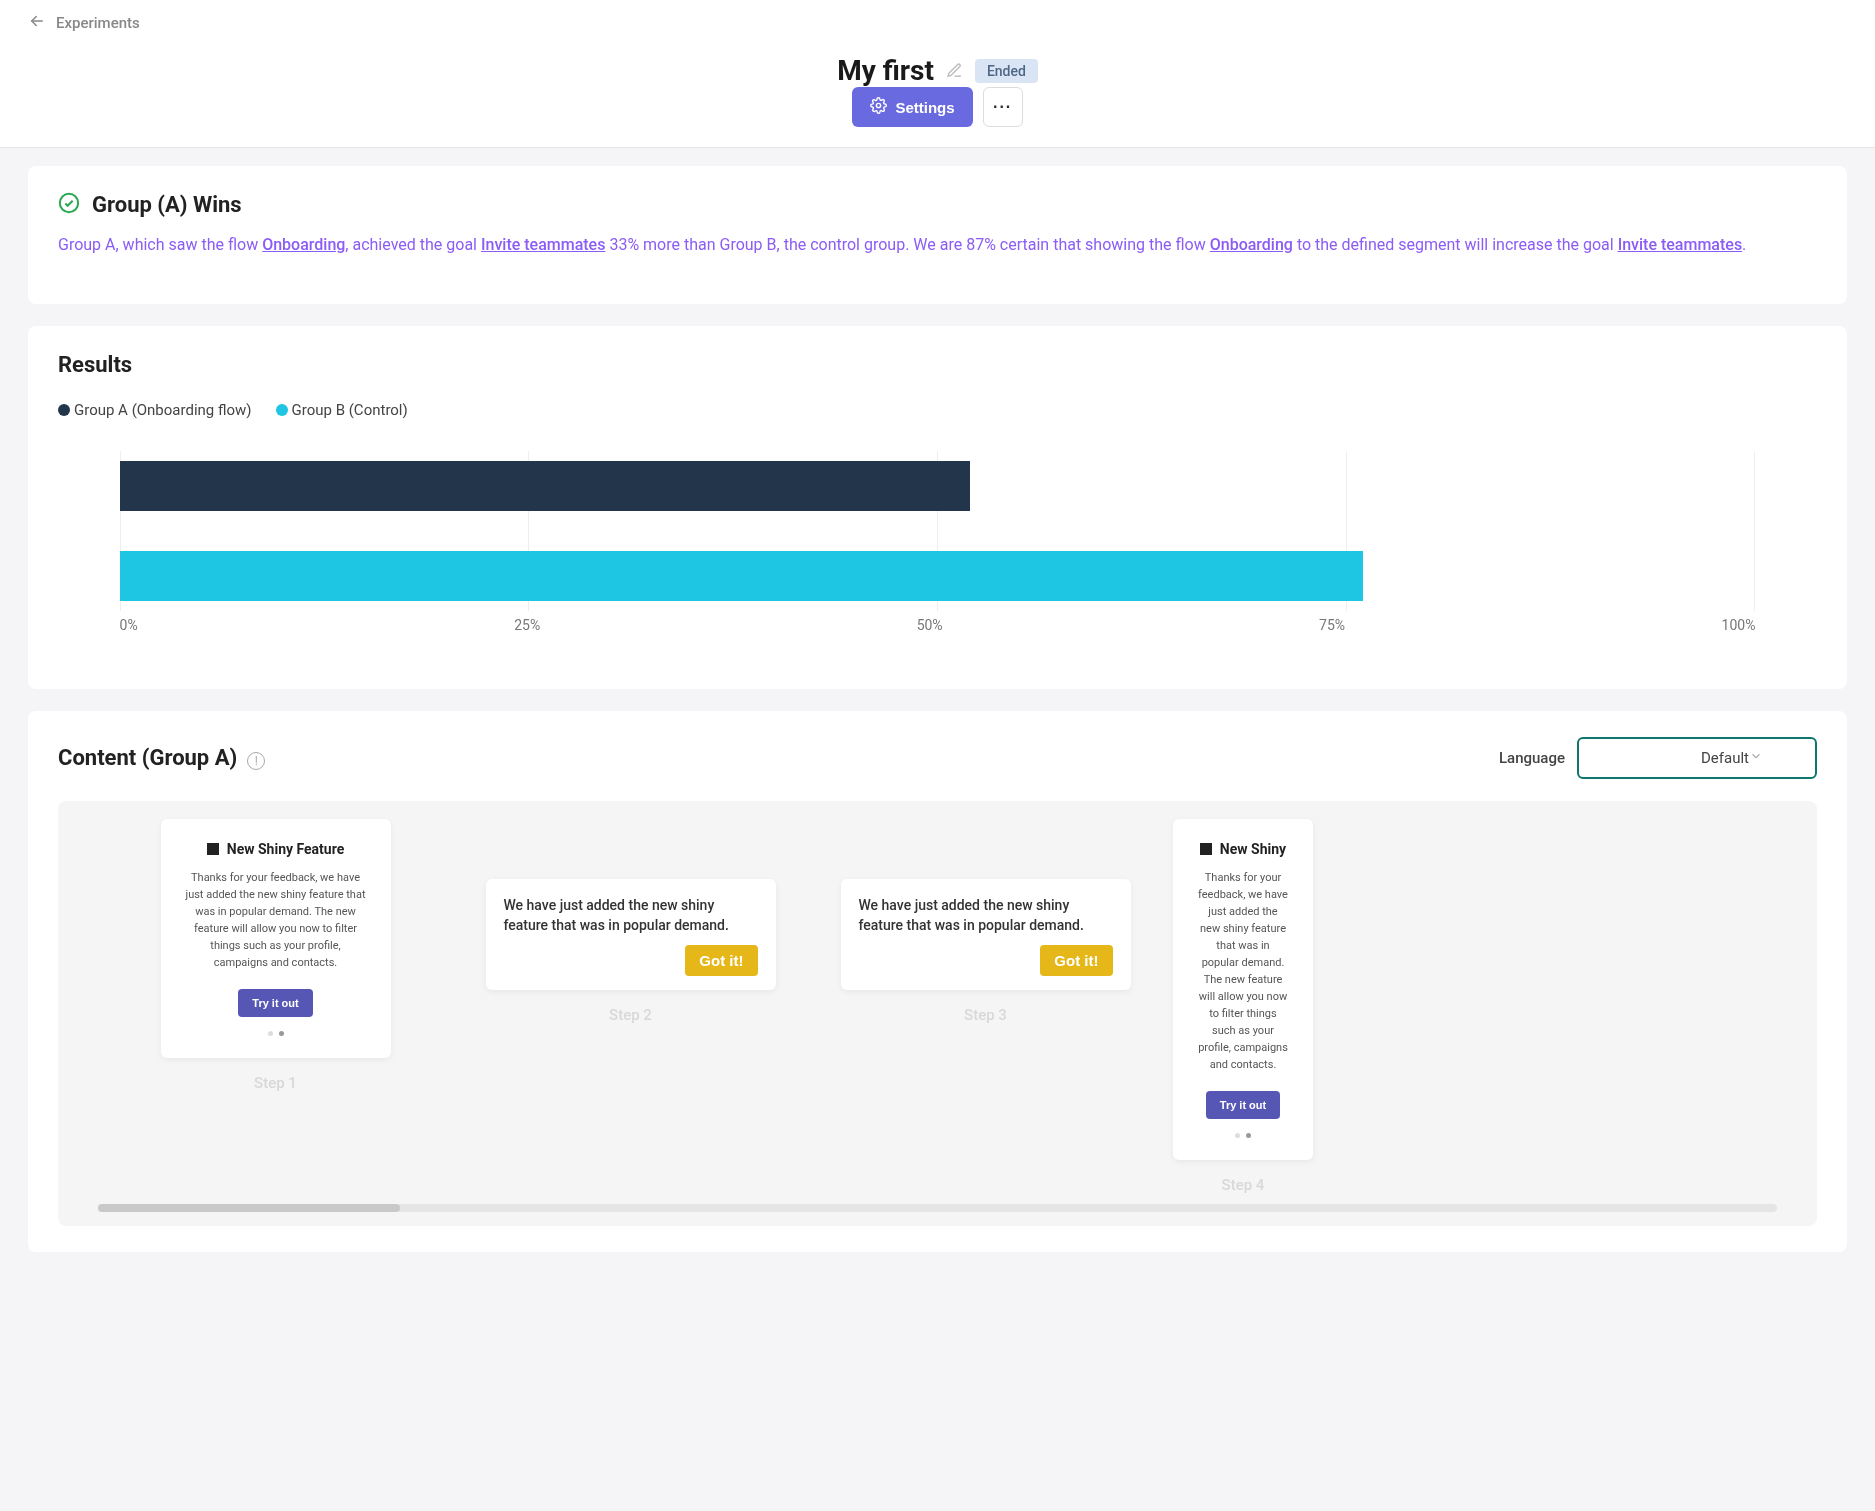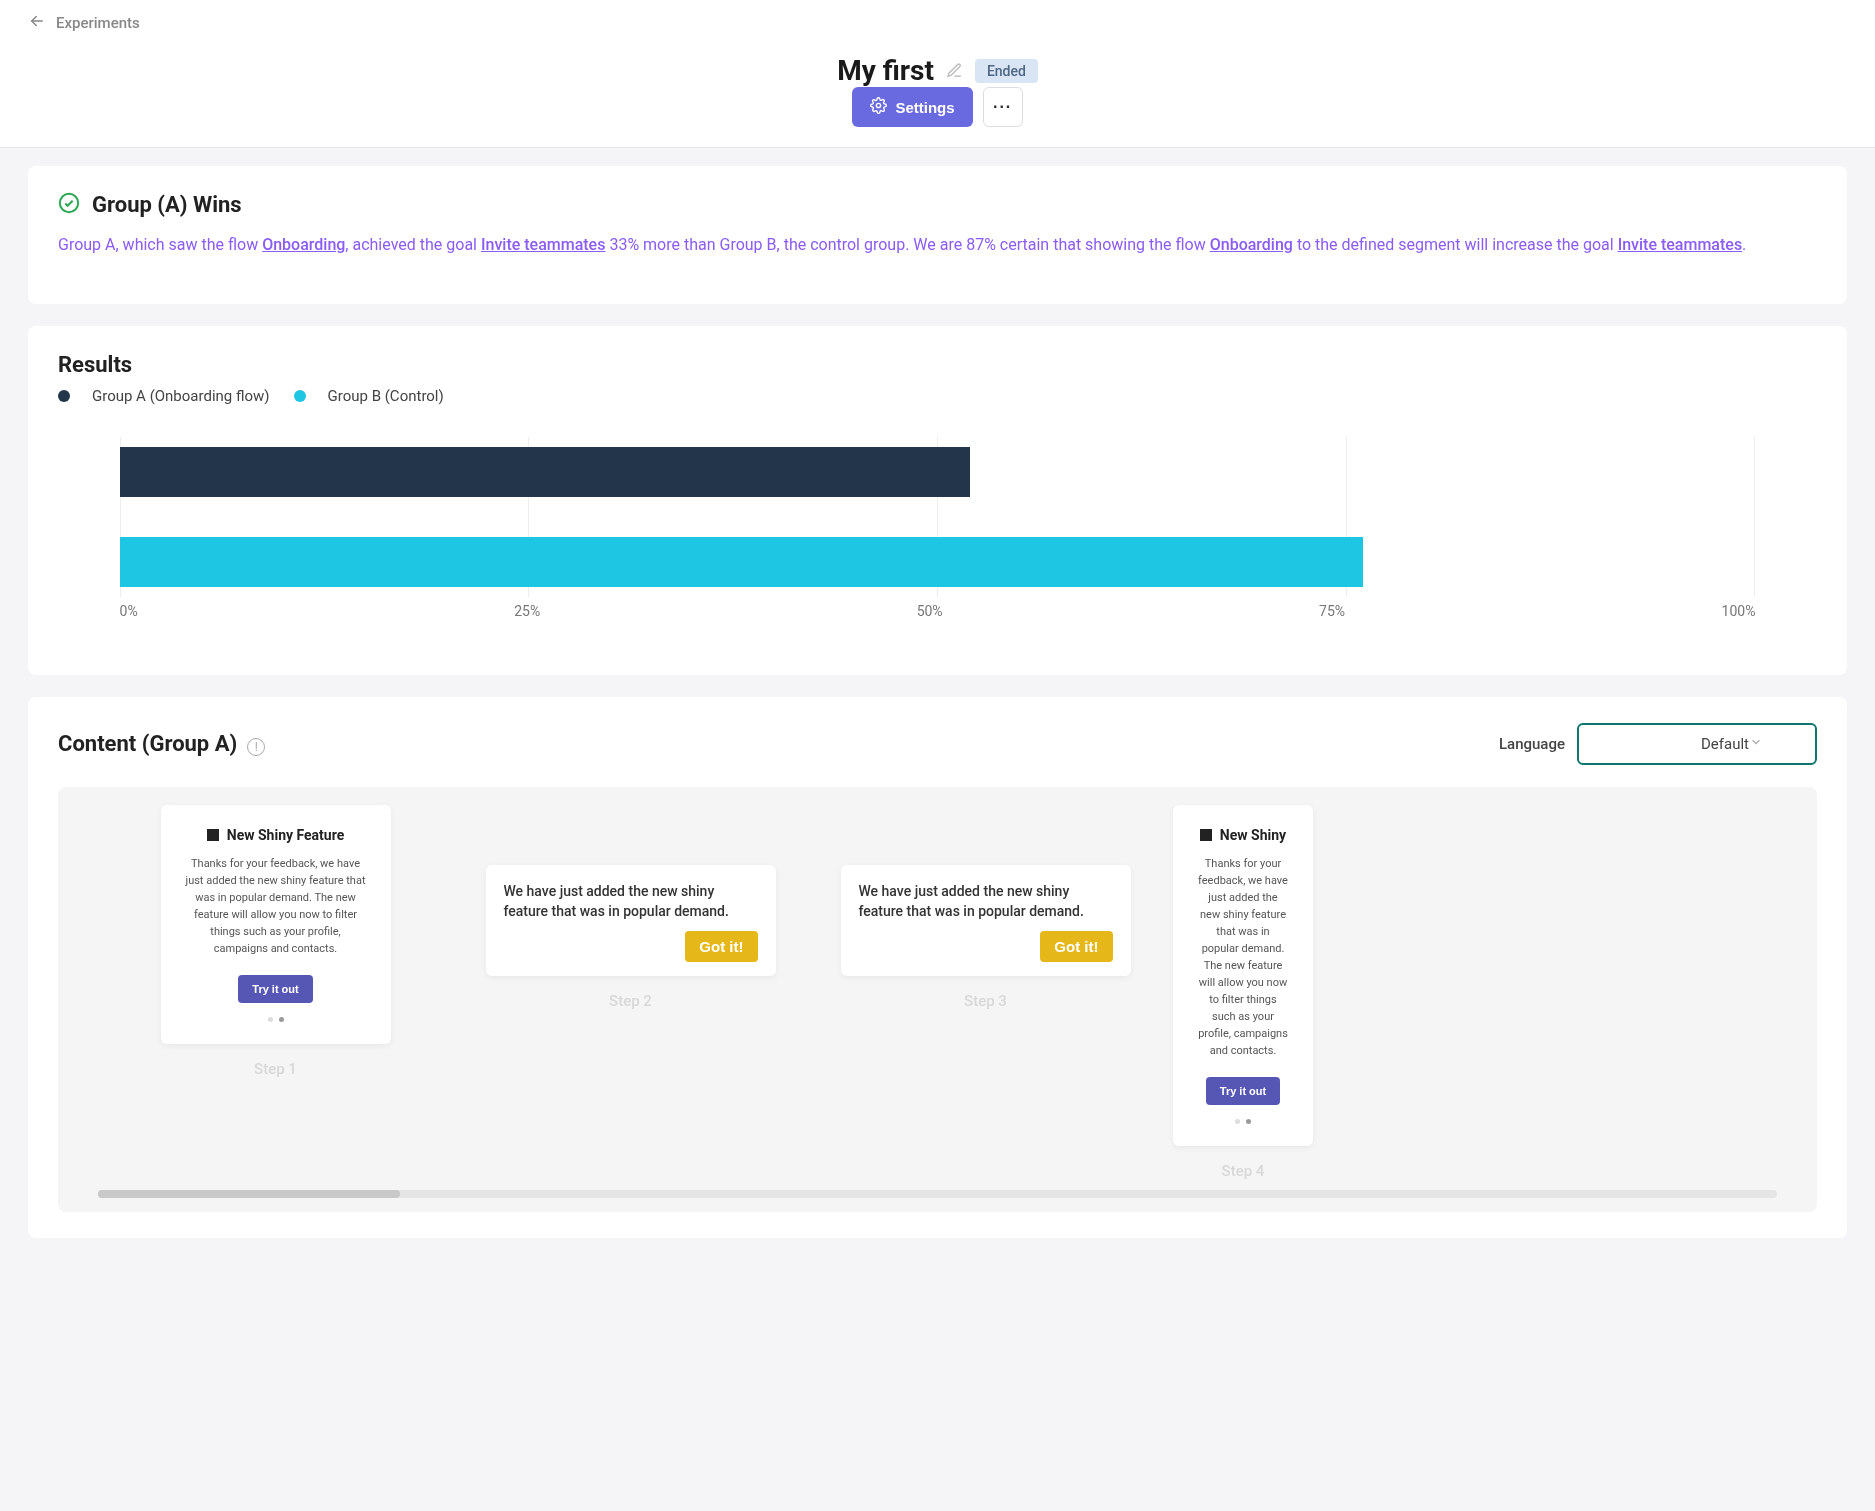--- a/index.html
+++ b/index.html
@@ -148,32 +148,32 @@
       padding: 12px 18px;
       border-radius: 6px;
       font-size: 15px;
       font-weight: 600;
       cursor: pointer;
     }
     .results-title {
       font-size: 22px;
       font-weight: 700;
       color: #222;
-      margin-bottom: 10px;
+      margin-bottom: 24px;
     }
     .legend {
       display: flex;
       align-items: center;
       gap: 24px;
       margin-bottom: 20px;
     }
     .legend-item {
       display: flex;
       align-items: center;
-      gap: 22px;
+      gap: 4px;
       font-size: 15px;
       color: #444;
     }
     .legend-dot {
       width: 12px;
       height: 12px;
       border-radius: 50%;
     }
     .chart-area {
       position: relative;

